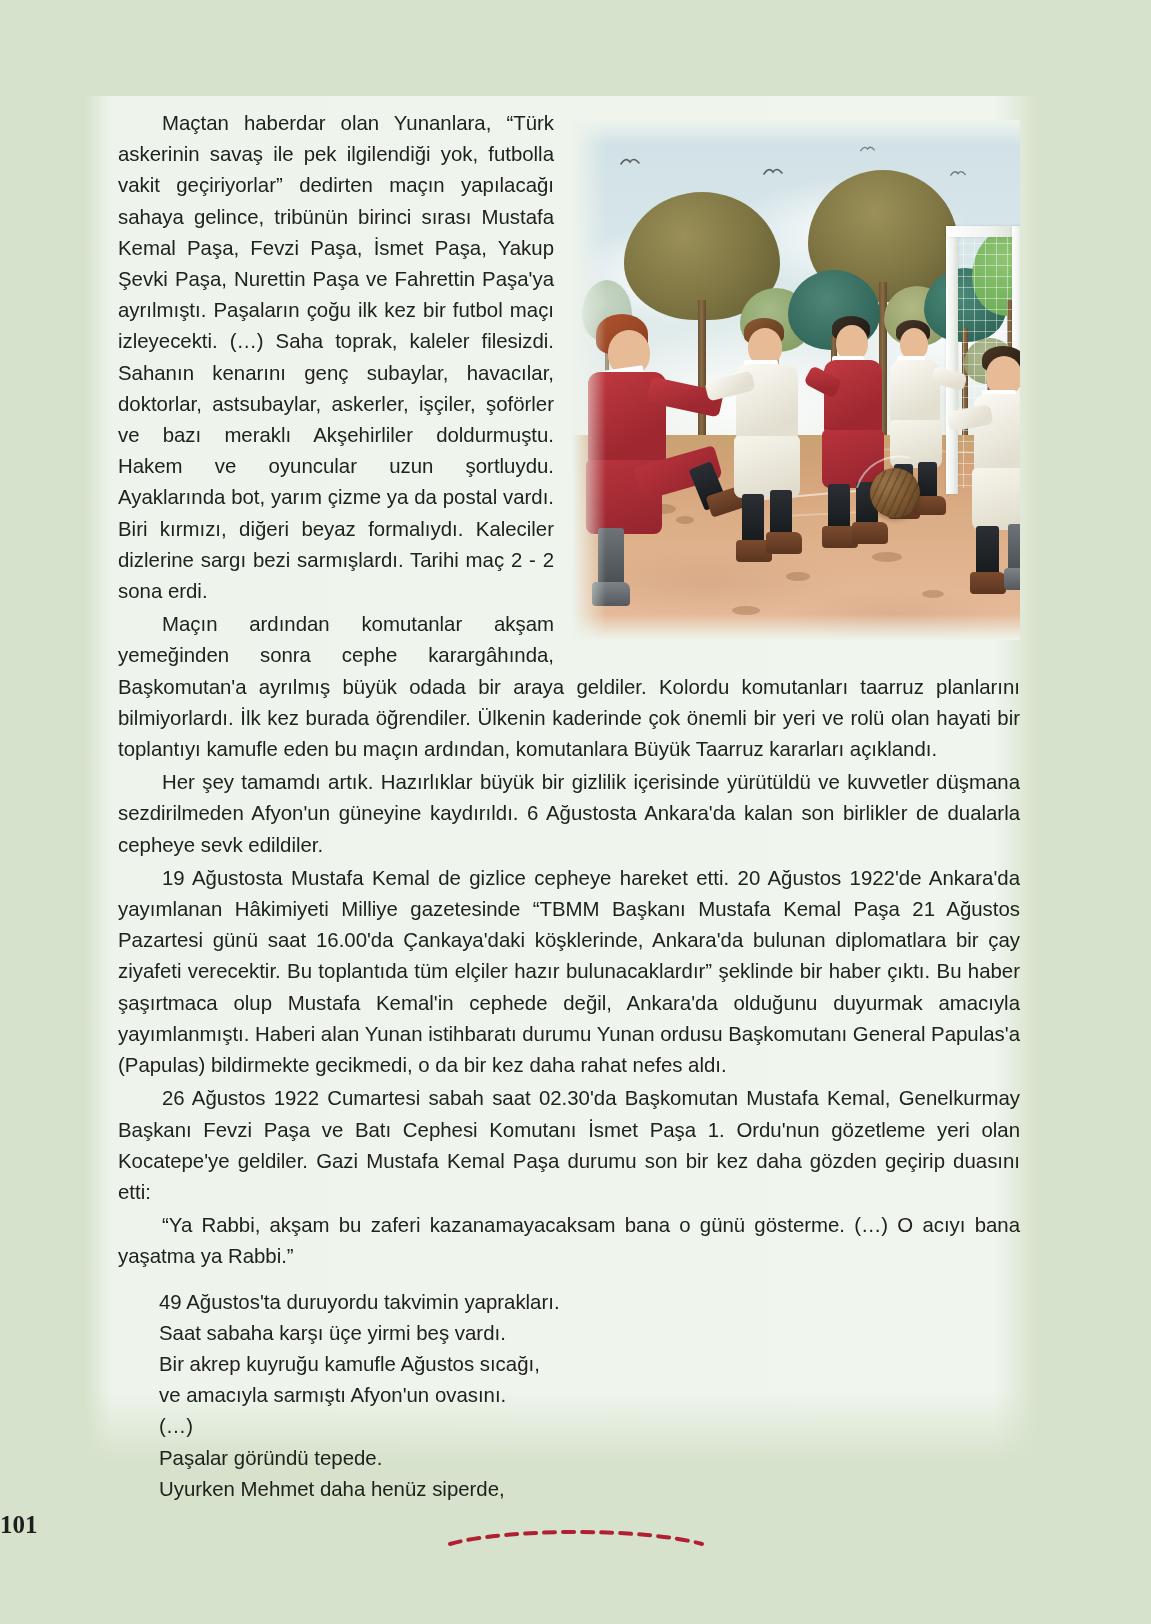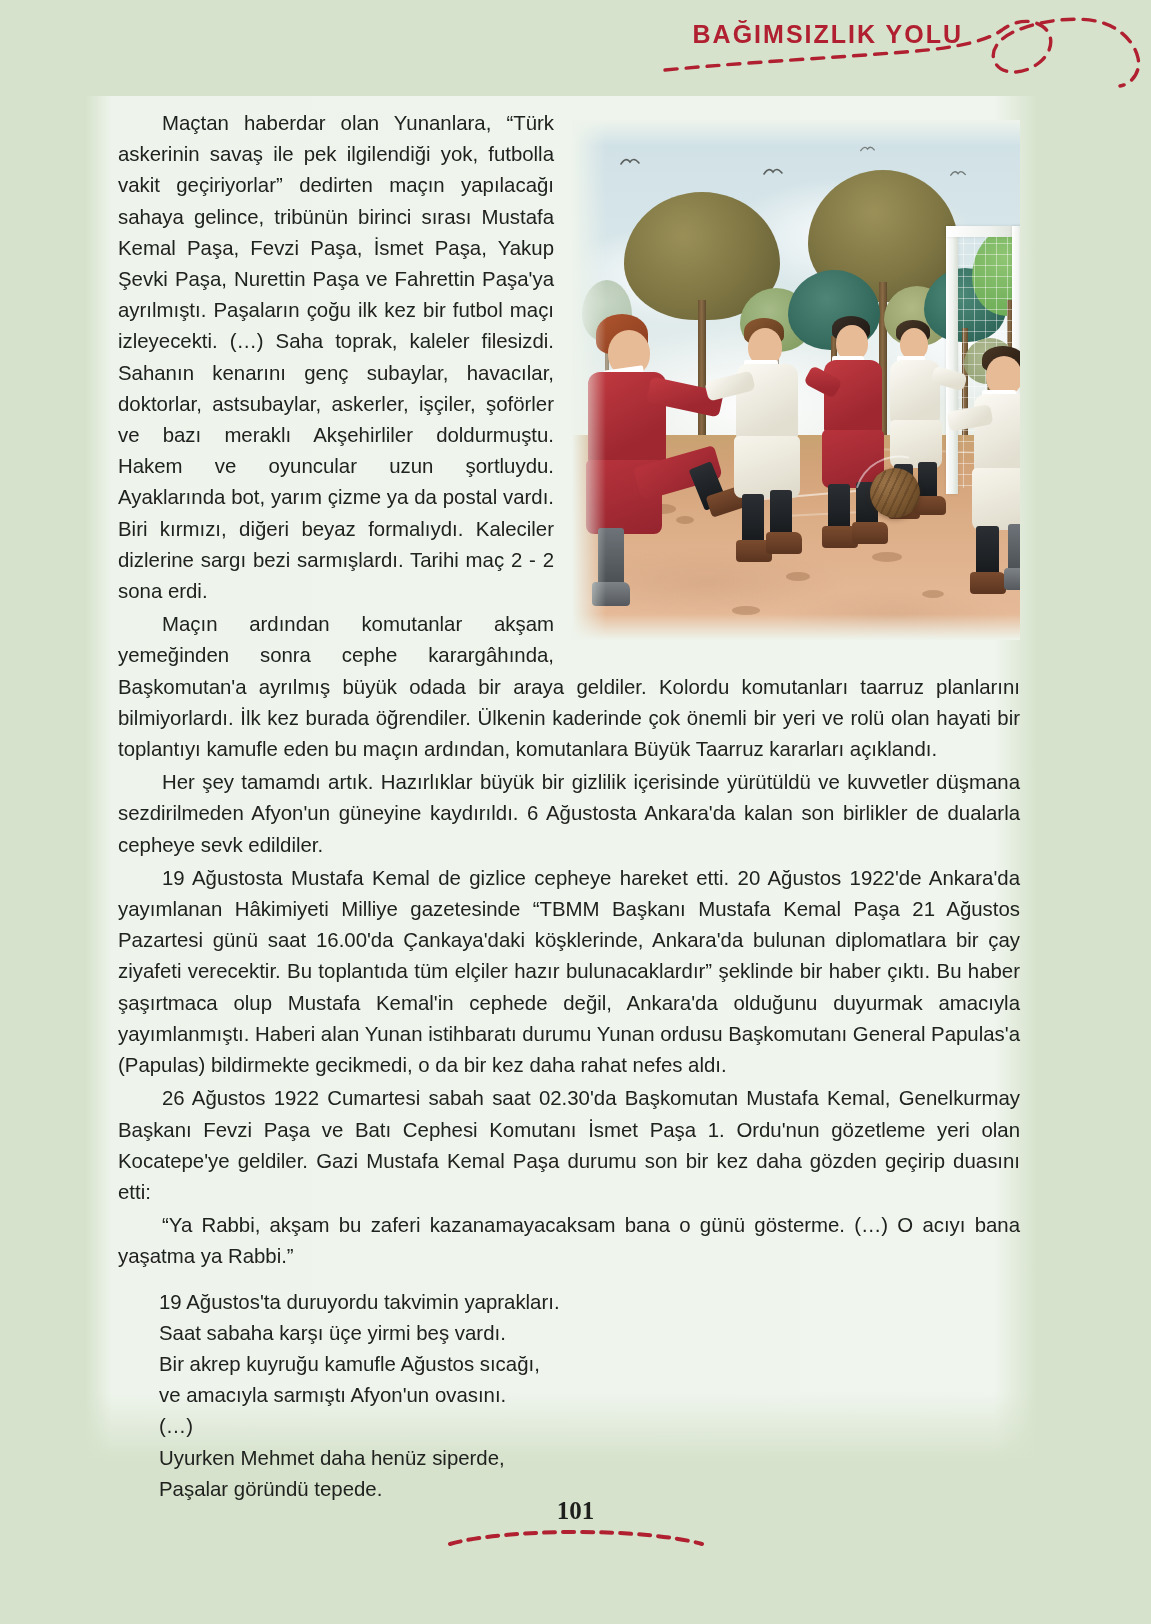--- a/index.html
+++ b/index.html
@@ -230,50 +230,41 @@
 
   
   .footer {
     position: absolute;
     left: 0; right: 0;
     bottom: 0;
     height: 162px;
   }
   .page-number {
     position: absolute;
-    top: 35px;
+    top: 49px;
     left: 0; right: 0;
-    text-align: center;
     font-family: "Liberation Serif", serif;
     font-weight: bold;
     font-size: 25px;
     color: #1e1f1d;
   }
   .footer-dash {
     position: absolute;
     top: 62px;
     left: 50%;
     transform: translateX(-50%);
     width: 260px;
     height: 30px;
   }
 </style>
 </head>
 <body>
 
 <div class="page">
 
-  <div class="header">
-    <div class="header-swirl">
-      <svg width="521" height="96" viewBox="0 0 521 96" fill="none" xmlns="http://www.w3.org/2000/svg">
-        <path d="M35 70 C 120 62, 200 58, 275 52 C 330 48, 358 40, 372 30 C 384 21, 400 18, 412 26 C 424 34, 424 50, 410 62 C 396 74, 374 76, 366 64 C 358 52, 368 38, 388 30 C 412 20, 448 16, 470 22 C 492 28, 505 44, 508 58 C 511 72, 502 84, 490 86" stroke="#b02030" stroke-width="3.4" stroke-linecap="round" stroke-dasharray="12 9"></path>
-      </svg>
-    </div>
-    <div class="header-title">BAĞIMSIZLIK YOLU</div>
-  </div>
 
   <div class="content-panel"></div>
 
   <div class="body-text">
 
     <div class="illus">
       <div class="sky"></div>
 
       <div class="bird" style="left:48px; top:38px; width:20px; height:9px;">
         <svg viewBox="0 0 20 9">
@@ -427,27 +418,27 @@
     </div>
 
     <p class="p-indent">Maçtan haberdar olan Yunanlara, “Türk askerinin savaş ile pek ilgilendiği yok, futbolla vakit geçiriyorlar” dedirten maçın yapılacağı sahaya gelince, tribünün birinci sırası Mustafa Kemal Paşa, Fevzi Paşa, İsmet Paşa, Yakup Şevki Paşa, Nurettin Paşa ve Fahrettin Paşa'ya ayrılmıştı. Paşaların çoğu ilk kez bir futbol maçı izleyecekti. (…) Saha toprak, kaleler filesizdi. Sahanın kenarını genç subaylar, havacılar, doktorlar, astsubaylar, askerler, işçiler, şoförler ve bazı meraklı Akşehirliler doldurmuştu. Hakem ve oyuncular uzun şortluydu. Ayaklarında bot, yarım çizme ya da postal vardı. Biri kırmızı, diğeri beyaz formalıydı. Kaleciler dizlerine sargı bezi sarmışlardı. Tarihi maç 2 - 2 sona erdi.</p>
     <p class="p-indent">Maçın ardından komutanlar akşam yemeğinden sonra cephe karargâhında, Başkomutan'a ayrılmış büyük odada bir araya geldiler. Kolordu komutanları taarruz planlarını bilmiyorlardı. İlk kez burada öğrendiler. Ülkenin kaderinde çok önemli bir yeri ve rolü olan hayati bir toplantıyı kamufle eden bu maçın ardından, komutanlara Büyük Taarruz kararları açıklandı.</p>
     <p class="p-indent">Her şey tamamdı artık. Hazırlıklar büyük bir gizlilik içerisinde yürütüldü ve kuvvetler düşmana sezdirilmeden Afyon'un güneyine kaydırıldı. 6 Ağustosta Ankara'da kalan son birlikler de dualarla cepheye sevk edildiler.</p>
     <p class="p-indent">19 Ağustosta Mustafa Kemal de gizlice cepheye hareket etti. 20 Ağustos 1922'de Ankara'da yayımlanan Hâkimiyeti Milliye gazetesinde “TBMM Başkanı Mustafa Kemal Paşa 21 Ağustos Pazartesi günü saat 16.00'da Çankaya'daki köşklerinde, Ankara'da bulunan diplomatlara bir çay ziyafeti verecektir. Bu toplantıda tüm elçiler hazır bulunacaklardır” şeklinde bir haber çıktı. Bu haber şaşırtmaca olup Mustafa Kemal'in cephede değil, Ankara'da olduğunu duyurmak amacıyla yayımlanmıştı. Haberi alan Yunan istihbaratı durumu Yunan ordusu Başkomutanı General Papulas'a (Papulas) bildirmekte gecikmedi, o da bir kez daha rahat nefes aldı.</p>
     <p class="p-indent">26 Ağustos 1922 Cumartesi sabah saat 02.30'da Başkomutan Mustafa Kemal, Genelkurmay Başkanı Fevzi Paşa ve Batı Cephesi Komutanı İsmet Paşa 1. Ordu'nun gözetleme yeri olan Kocatepe'ye geldiler. Gazi Mustafa Kemal Paşa durumu son bir kez daha gözden geçirip duasını etti:</p>
     <p class="p-indent">“Ya Rabbi, akşam bu zaferi kazanamayacaksam bana o günü gösterme. (…) O acıyı bana yaşatma ya Rabbi.”</p>
 
     <div class="poem">
-      <div>19 Ağustos'ta duruyordu takvimin yaprakları.</div>
+      <div>49 Ağustos'ta duruyordu takvimin yaprakları.</div>
       <div>Saat sabaha karşı üçe yirmi beş vardı.</div>
       <div>Bir akrep kuyruğu kamufle Ağustos sıcağı,</div>
       <div>ve amacıyla sarmıştı Afyon'un ovasını.</div>
       <div>(…)</div>
+      <div>Paşalar göründü tepede.</div>
       <div>Uyurken Mehmet daha henüz siperde,</div>
-      <div>Paşalar göründü tepede.</div>
     </div>
   </div>
 
   <div class="footer">
     <div class="page-number">101</div>
     <div class="footer-dash">
       <svg width="260" height="30" viewBox="0 0 260 30" fill="none" xmlns="http://www.w3.org/2000/svg">
         <path d="M4 20 C 60 4, 200 4, 256 20" stroke="#b02030" stroke-width="4" stroke-linecap="round" stroke-dasharray="11 8"></path>
       </svg>
     </div>

